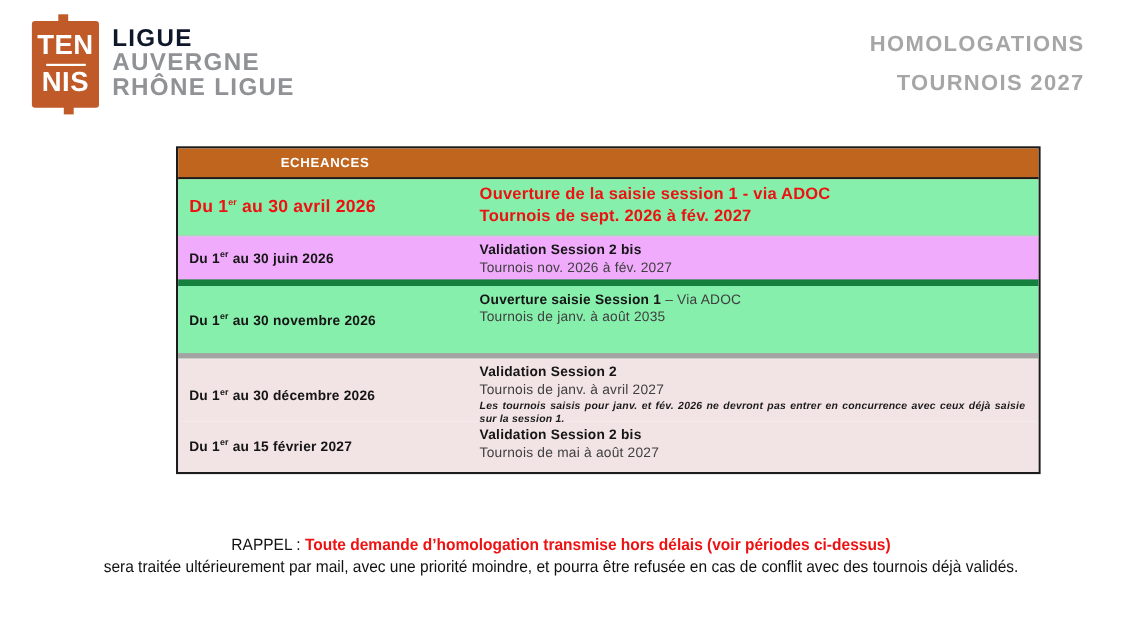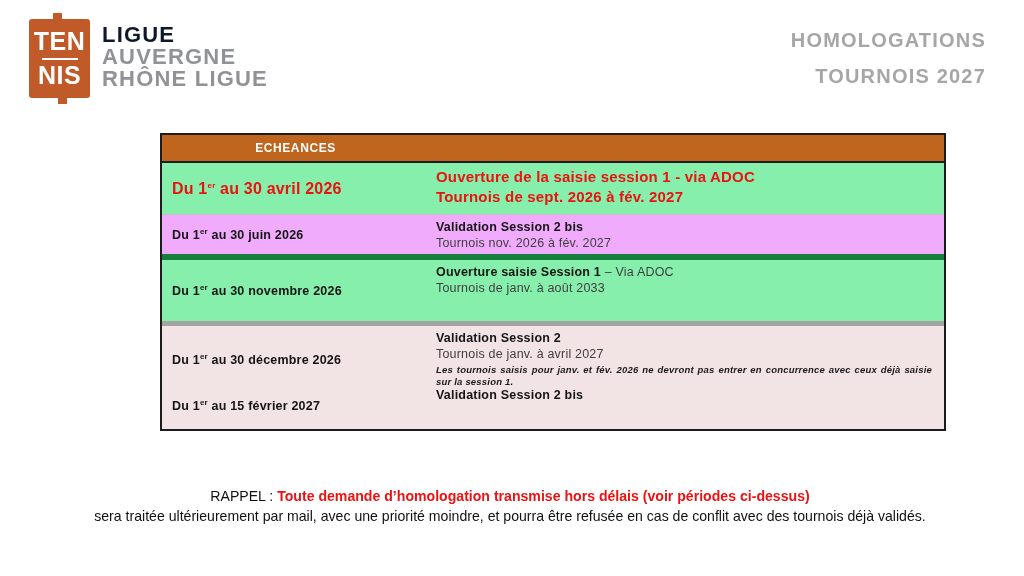--- a/index.html
+++ b/index.html
@@ -108,41 +108,42 @@
         <span class="action-sub">Tournois nov. 2026 à fév. 2027</span>
       </div>
     </div>
 
     <div class="trow r4">
       <div class="date-cell">
         <span><span>Du 1</span><sup>er</sup><span> au 30 novembre 2026</span></span>
       </div>
       <div class="action-cell">
         <span><span class="action-title">Ouverture saisie Session 1</span><span class="action-suffix"> – Via ADOC</span></span>
-        <span class="action-sub">Tournois de janv. à août 2033</span>
+        <span class="action-sub">Tournois de janv. à août 2035</span>
       </div>
     </div>
 
     <div class="trow r5">
       <div class="date-cell">
         <span><span>Du 1</span><sup>er</sup><span> au 30 décembre 2026</span></span>
       </div>
       <div class="action-cell">
         <span class="action-title">Validation Session 2</span>
         <span class="action-sub">Tournois de janv. à avril 2027</span>
         <span class="action-note">Les tournois saisis pour janv. et fév. 2026 ne devront pas entrer en concurrence avec ceux déjà saisie sur la session 1.</span>
       </div>
     </div>
 
     <div class="trow r6">
       <div class="date-cell">
         <span><span>Du 1</span><sup>er</sup><span> au 15 février 2027</span></span>
       </div>
       <div class="action-cell">
         <span class="action-title">Validation Session 2 bis</span>
+        <span class="action-sub">Tournois de mai à août 2027</span>
       </div>
     </div>
 
   </div>
 
   <div class="footer">
     <div class="footer-line">
       <span>RAPPEL : </span><span class="rappel-red">Toute demande d’homologation transmise hors délais (voir périodes ci-dessus)</span>
     </div>
     <div class="footer-line">sera traitée ultérieurement par mail, avec une priorité moindre, et pourra être refusée en cas de conflit avec des tournois déjà validés.</div>

